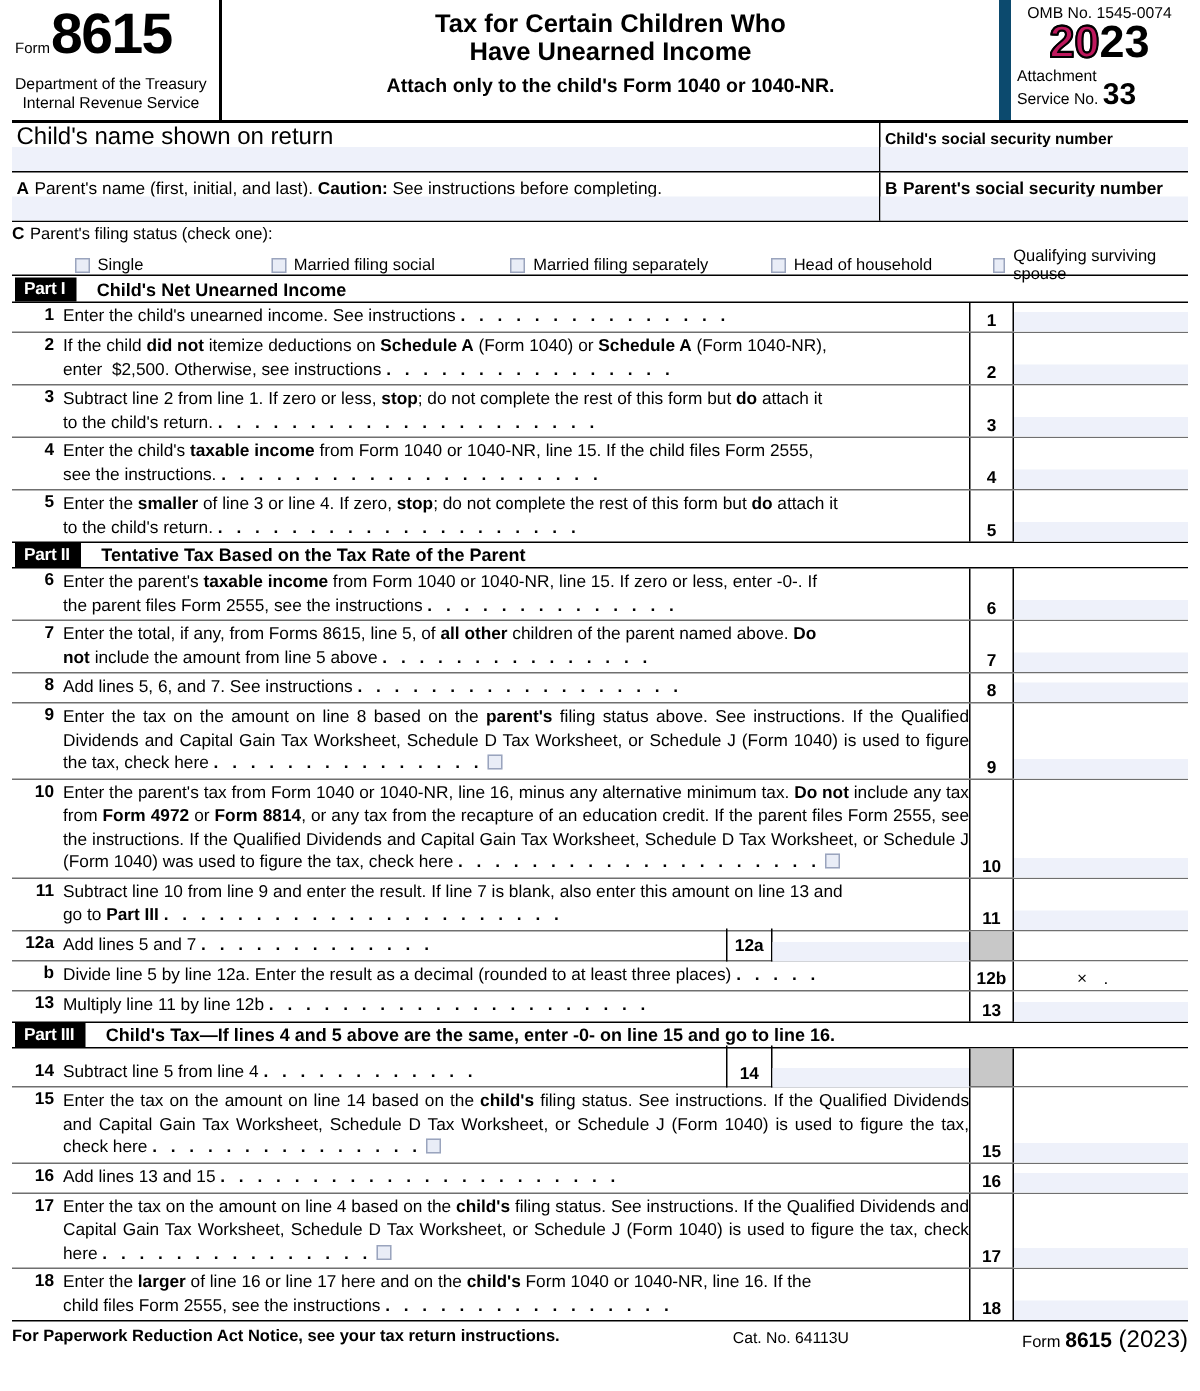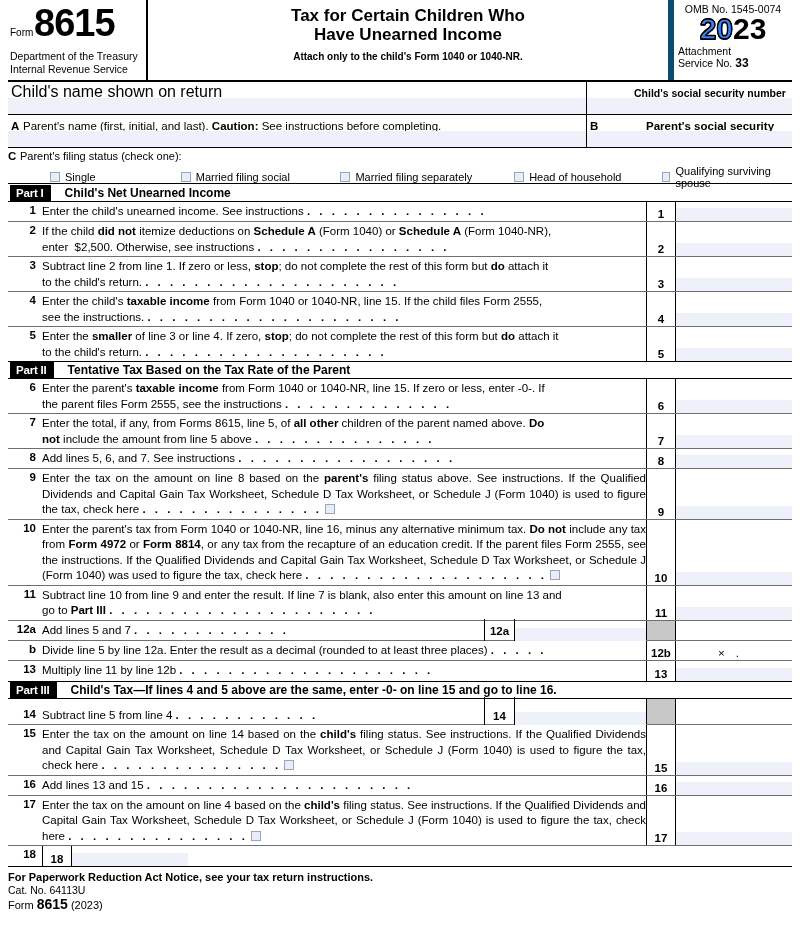--- a/index.html
+++ b/index.html
@@ -34,69 +34,69 @@
     font-size:10px;
     position:absolute;left:2px;top:27px;
   }
   .form-num{
     font-size:38px;font-weight:bold;letter-spacing:-1px;
     position:absolute;left:26px;top:2px;
     font-family:"Liberation Sans", sans-serif;
   }
   .dept{
     position:absolute;left:2px;top:50px;
-    font-size:10.5px;line-height:12.5px;
+    font-size:10.5px;line-height:12.5px;text-align:center;
   }
   .hdr-mid{
     flex:1;
     text-align:center;
     padding-top:6px;
-    border-right:6px solid #0c4a6e;
+    border-right:8px solid #0c4a6e;
     box-sizing:border-box;
   }
   .title1{font-size:17px;font-weight:bold;line-height:19px;}
-  .sub1{font-size:10px;font-weight:bold;margin-top:6px;line-height:14px;}
+  .sub1{font-size:13px;font-weight:bold;margin-top:6px;line-height:14px;}
   .sub1 i{font-style:italic;}
   .hdr-right{
     width:118px;
     box-sizing:border-box;
     text-align:center;
     padding-top:3px;
     position:relative;
   }
   .omb{font-size:10.5px;}
   .year{
     font-size:30px;font-weight:bold;line-height:30px;letter-spacing:0px;
     margin-top:-1px;
   }
   .year .outline{
-    color:#3b82f6;
+    color:#be185d;
     -webkit-text-stroke:1.4px #000;
     text-shadow:
        0.6px 0 0 #000,-0.6px 0 0 #000,0 0.6px 0 #000,0 -0.6px 0 #000;
   }
   .attach{font-size:10.5px;line-height:12px;text-align:left;padding-left:4px;margin-top:1px;}
-  .attach .big{font-size:12px;font-weight:bold;}
+  .attach .big{font-size:20px;font-weight:bold;}
 
   
   .namerow{
     display:flex;
     height:33px;
     border-bottom:1.5px solid #000;
     box-sizing:border-box;
   }
   .namerow .cell{
     position:relative;
     box-sizing:border-box;
     padding:1px 0 0 3px;
   }
   .nm-left{flex:1;border-right:1.5px solid #000;}
   .nm-right{width:205px;}
   .cap{font-size:16px;}
-  .capb{font-size:10.5px;font-weight:bold;margin-left:44px;}
+  .capb{font-size:10.5px;font-weight:bold;}
   .fillzone{
     position:absolute;left:0;right:0;bottom:0;height:16px;
     background:#eef1fa;
   }
   .nm-left .fillzone{right:0;}
   .ltr{font-weight:bold;font-size:11.5px;display:inline-block;width:12px;}
 
   
   .fstat{
     border-bottom:1.5px solid #000;
@@ -231,27 +231,26 @@
   }
   .xdot .x{margin-right:11px;}
 
   
   .footer{
     display:flex;align-items:flex-start;
     border-top:1.8px solid #000;
     padding-top:4px;
     font-size:11px;
     margin-top:0px;
-    flex-direction:column;
   }
   .f-left{font-weight:bold;flex:none;}
   .f-mid{flex:1;text-align:center;font-size:10.5px;padding-top:1px;}
   .f-right{flex:none;font-size:11px;}
   .f-right .fn{font-size:14px;font-weight:bold;}
-  .f-right .yr{font-size:11px;}
+  .f-right .yr{font-size:16px;}
 </style>
 </head>
 <body>
 
 <div class="form">
 
   <div class="hdr">
 
     <div class="hdr-left">
       <span class="form-word">Form</span>
@@ -552,20 +551,21 @@
       <div class="r-num">
           <span>17</span>
         </div>
       <div class="r-amt">
           <div class="band"></div>
         </div>
     </div>
 
     <div class="row nosep">
       <div class="r-no">18</div>
+      <div class="r-txt">Enter the <b>larger</b> of line 16 or line 17 here and on the <b>child's</b> Form 1040 or 1040-NR, line 16. If the<br>child files Form 2555, see the instructions <span class="leader">. . . . . . . . . . . . . . . .</span></div>
       <div class="r-num">
           <span>18</span>
         </div>
       <div class="r-amt">
           <div class="band"></div>
         </div>
     </div>
   </div>
 
   <div class="footer">

